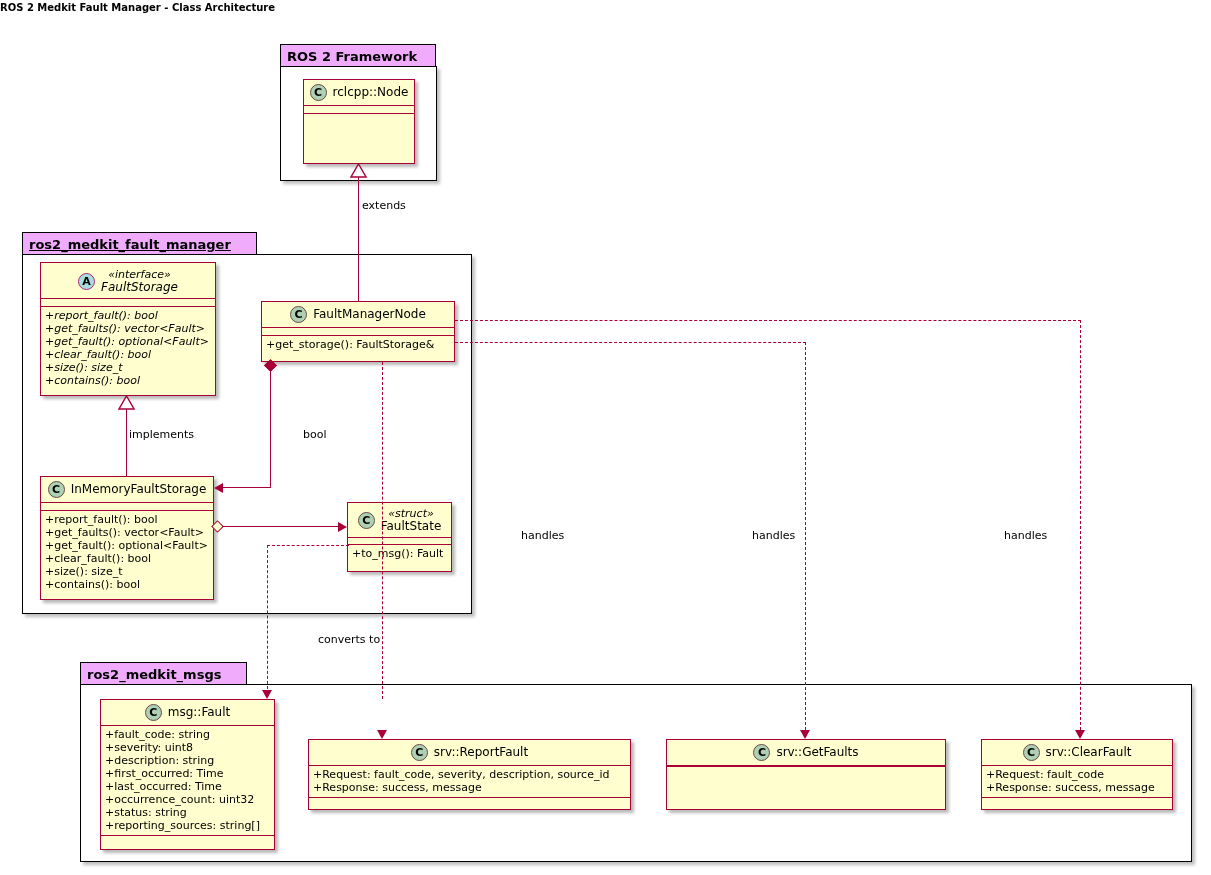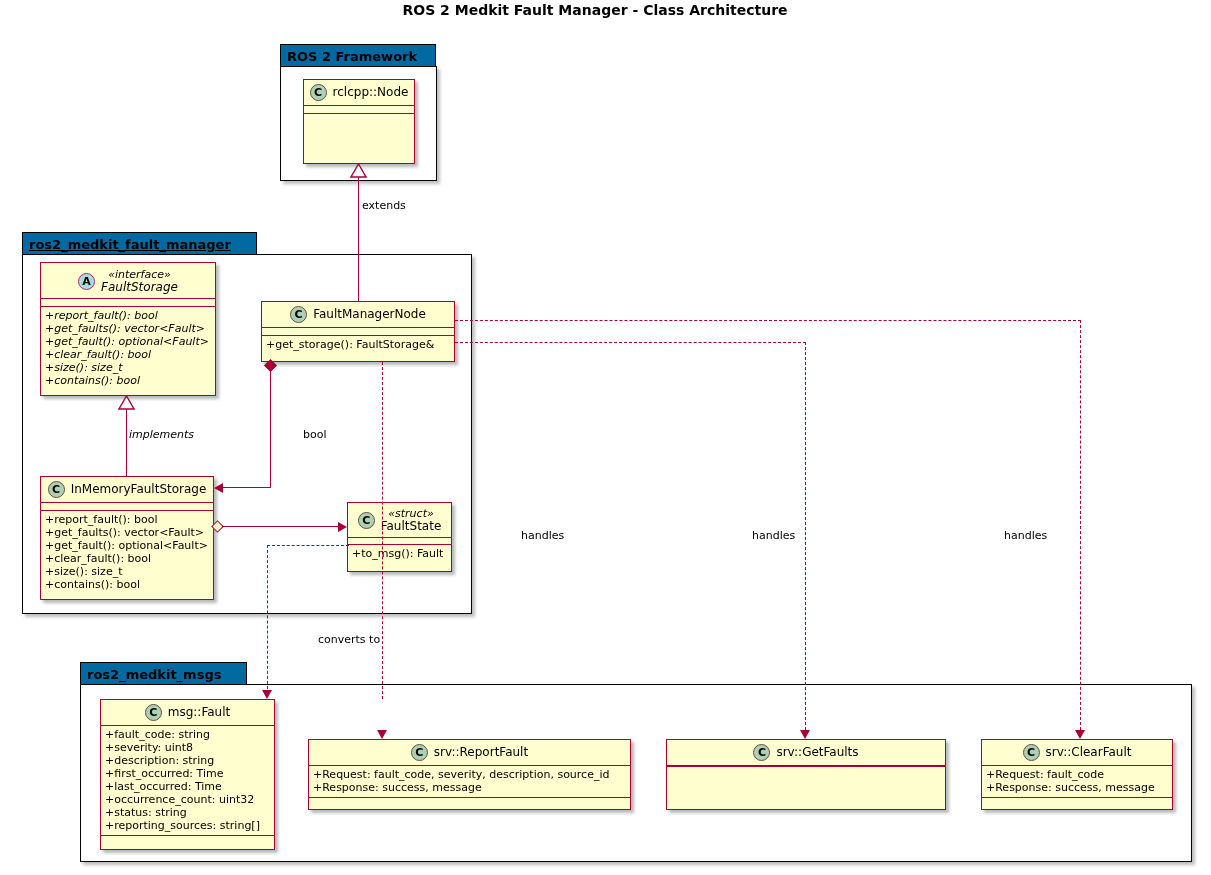--- a/index.html
+++ b/index.html
@@ -11,40 +11,39 @@
     position: relative;
     width: 1211px;
     height: 875px;
     background: #FFFFFF;
     overflow: hidden;
   }
   .diagram-title {
     position: absolute;
     left: 0; top: 2px;
     width: 1190px;
-    text-align: center;
-    font-size: 14px;
+    font-size: 10px;
     font-weight: bold;
     color: #000000;
     font-family: "DejaVu Sans", sans-serif;
   }
 
   
   .pkg {
     position: absolute;
     border: 1.5px solid #000000;
     background: transparent;
     box-shadow: 3px 3px 3px rgba(0,0,0,0.25);
     box-sizing: border-box;
   }
   .pkg-tab {
     position: absolute;
     border: 1.5px solid #000000;
     border-bottom: none;
-    background: #0369a1;
+    background: #f0abfc;
     box-sizing: border-box;
     height: 23px;
     display: flex;
     align-items: center;
     padding: 0 4px 0 6px;
     font-size: 13px;
     font-weight: bold;
     color: #000000;
     white-space: nowrap;
   }
@@ -335,21 +334,21 @@
   <div class="line vline" style="left:358px; top:177px; height:124px;"></div>
   <svg class="tri-up-wrap" style="left:350px; top:164px; width:17px; height:14px;">
     <polygon points="8.5,0 16,13 1,13" fill="#FFFFFF" stroke="#A80036" stroke-width="1.4"></polygon>
   </svg>
   <div class="edge-label" style="left:362px; top:199px;">extends</div>
 
   <div class="line vline" style="left:126px; top:409px; height:67px;"></div>
   <svg class="tri-up-wrap" style="left:118px; top:396px; width:17px; height:14px;">
     <polygon points="8.5,0 16,13 1,13" fill="#FFFFFF" stroke="#A80036" stroke-width="1.4"></polygon>
   </svg>
-  <div class="edge-label" style="left:129px; top:428px;font-style:italic;">implements</div>
+  <div class="edge-label" style="left:129px; top:428px;">implements</div>
 
   <div class="dia dia-filled" style="left:266px; top:361px;"></div>
   <div class="line vline" style="left:270px; top:366px; height:122px;"></div>
   <div class="line hline" style="left:222px; top:487px; width:49px;"></div>
   <div class="arrow-left" style="left:214px; top:483px;"></div>
   <div class="edge-label" style="left:301px; top:428px; background:#FFFFFF; padding:0 2px;">bool</div>
 
   <div class="dia dia-hollow" style="left:213px; top:522px;"></div>
   <div class="line hline" style="left:222px; top:526px; width:117px;"></div>
   <div class="arrow-right" style="left:338px; top:522px;"></div>

